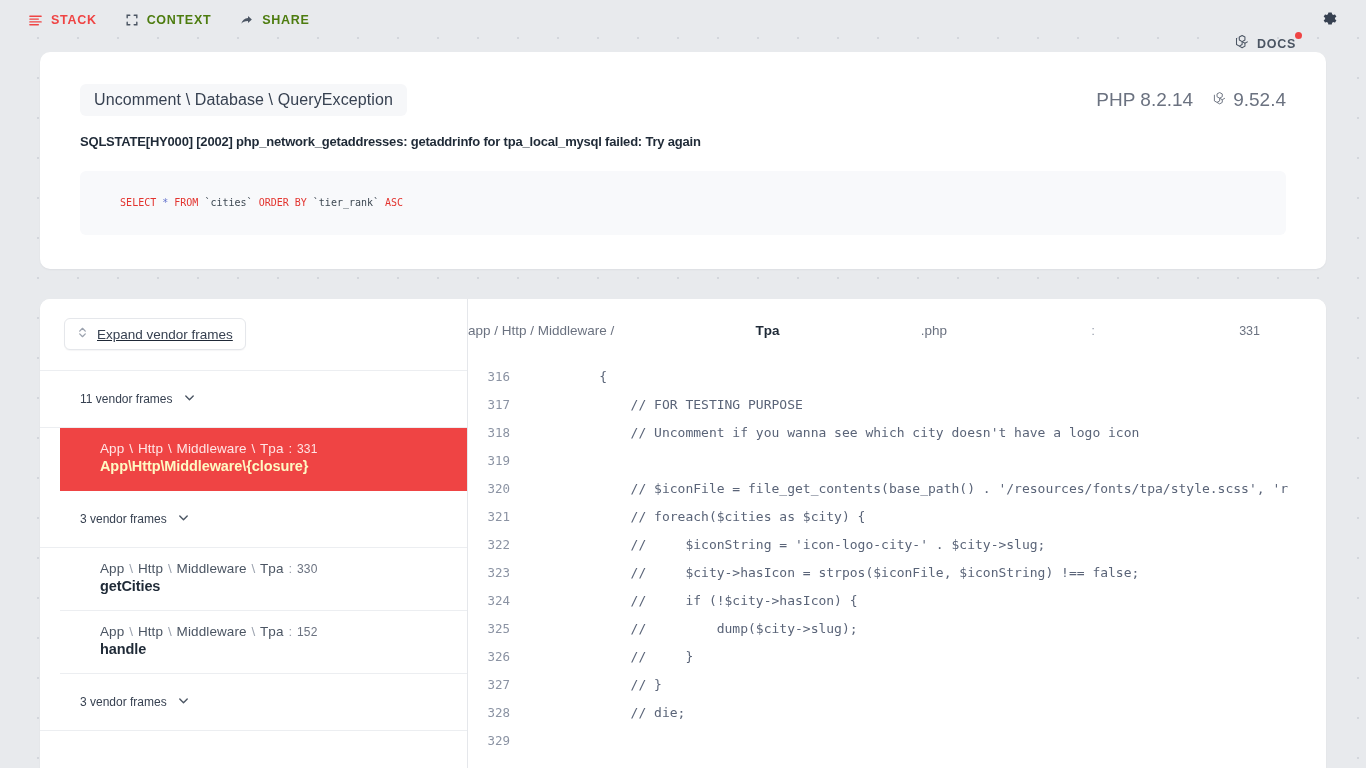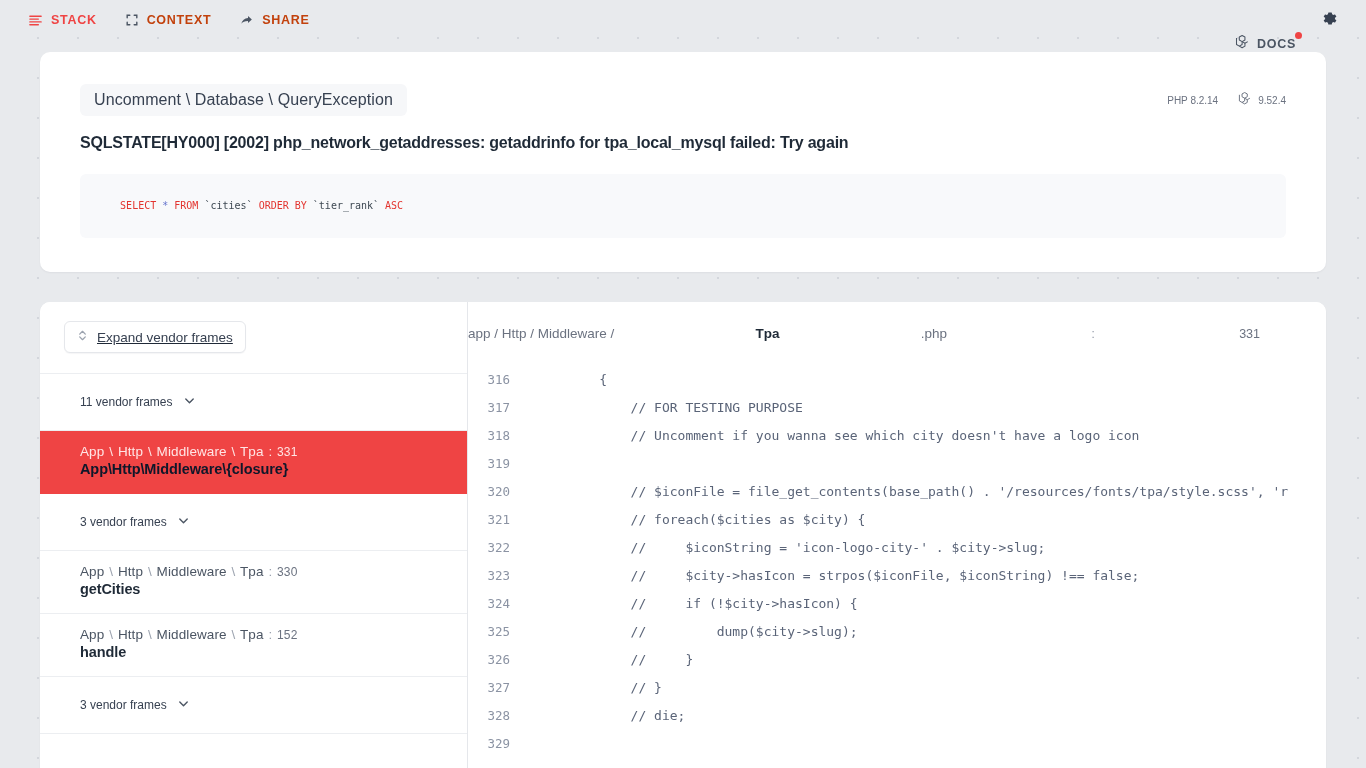--- a/index.html
+++ b/index.html
@@ -22,21 +22,21 @@
     padding: 0 14px;
     gap: 0px;
   }
   .nav-group { display: flex; align-items: center; gap: 0; }
   .nav-item {
     display: flex; align-items: center; gap: 8px;
     padding: 5px 14px;
     font-size: 12.5px;
     font-weight: 700;
     letter-spacing: 0.7px;
-    color: #c2410c;
+    color: #4d7c0f;
     cursor: pointer;
     user-select: none;
   }
   .nav-item.active { color: #ef4444; }
   .nav-item svg { display:block; }
   .spacer { flex: 1; }
   .right-group { display: flex; align-items: center; gap: 6px; padding-right: 6px; }
   .docs-item {
     display: flex; align-items: center; gap: 7px;
     padding: 5px 10px;
@@ -73,25 +73,25 @@
     display: inline-block;
     background: #f6f7f9;
     border-radius: 6px;
     padding: 7px 14px;
     font-size: 16px;
     color: #374151;
     letter-spacing: .1px;
   }
   .exc-meta {
     display: flex; align-items: center; gap: 20px;
-    font-size: 10px; color: #6b7280; font-weight: 500;
+    font-size: 19px; color: #6b7280; font-weight: 500;
   }
   .exc-meta .ver { display: flex; align-items: center; gap: 6px; }
   .exc-title {
-    font-size: 16px;
+    font-size: 13px;
     font-weight: 700;
     color: #1f2a37;
     letter-spacing: -.2px;
     margin-bottom: 22px;
   }
   .sql-box {
     background: #f8f9fb;
     border-radius: 6px;
     padding: 13px 16px;
     font-family: "DejaVu Sans Mono", monospace;
@@ -144,40 +144,41 @@
     color: #374151;
     display: flex; align-items: center; gap: 10px;
     cursor: pointer;
     background: #fff;
   }
   .frame-row {
     padding: 13px 40px 16px 40px;
     border-bottom: 1px solid #eceef1;
     cursor: pointer;
     background: #fff;
+    margin-left: 20px;
   }
   .frame-row.active { background: #ef4444; border-bottom-color: #ef4444; }
   .frame-path {
     font-size: 13.5px;
     color: #4b5563;
     margin-bottom: 2px;
     letter-spacing: .1px;
   }
   .frame-path .sep { color: #9ca3af; padding: 0 1px; }
   .frame-path .ln { font-size: 12px; color: #6b7280; }
   .frame-row.active .frame-path,
   .frame-row.active .frame-path .sep,
   .frame-row.active .frame-path .ln { color: #ffe5e5; }
   .frame-fn {
     font-size: 14.5px;
     font-weight: 700;
     color: #1f2a37;
     letter-spacing: -.1px;
   }
-  .frame-row.active .frame-fn { color: #0f172a; }
+  .frame-row.active .frame-fn { color: #fef9c3; }
 
   
   .codepane { flex: 1; min-width: 0; background: #fff; position: relative; }
   .code-head {
     height: 64px;
     display: flex; align-items: center; justify-content: space-between;
     padding: 0 66px 0 0;
     font-size: 13.5px;
     color: #6b7280;
   }

